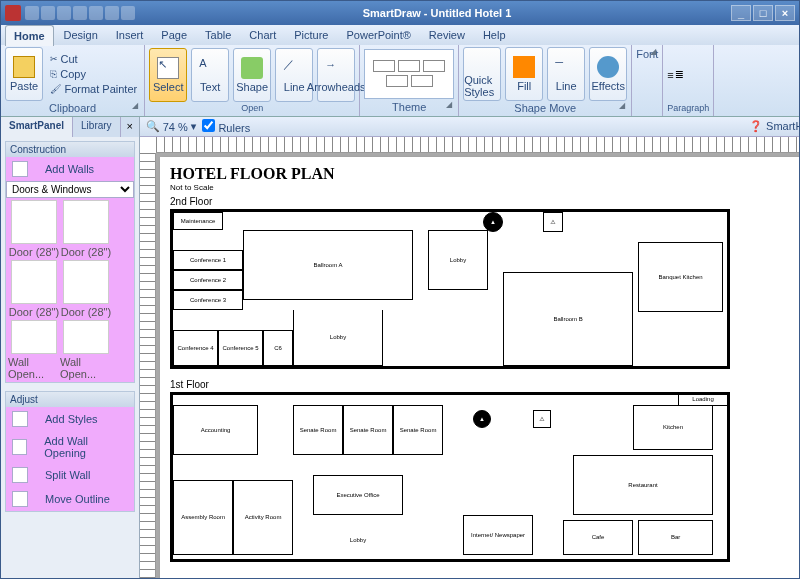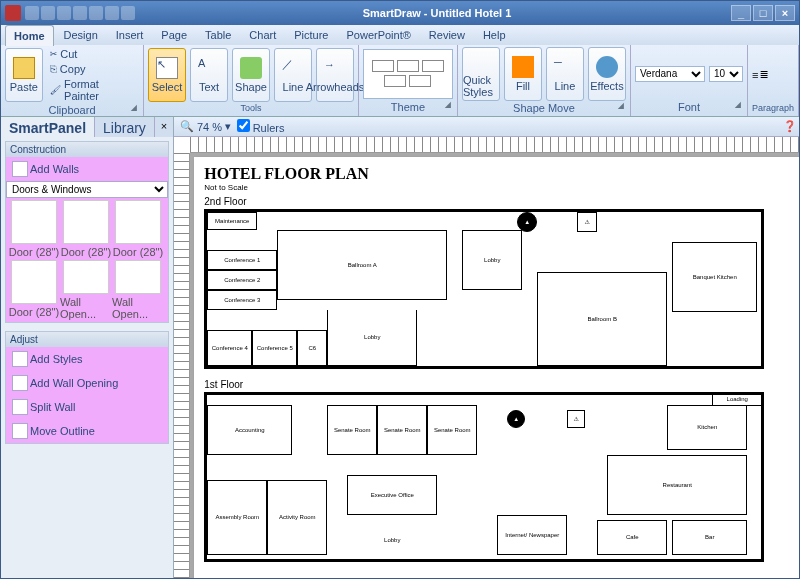--- a/index.html
+++ b/index.html
@@ -28,26 +28,26 @@
 .ribbon .smbtns { display: flex; flex-direction: column; gap: 1px; }
 .ribbon .smbtn { display: flex; align-items: center; gap: 3px; padding: 1px 3px; font-size: 9px; color: #2a4a7a; cursor: pointer; }
 .ribbon .theme { width: 90px; height: 50px; background: #fff; border: 1px solid #a0b8d8; display: flex; flex-wrap: wrap; align-content: center; justify-content: center; gap: 3px; padding: 4px; }
 .ribbon .theme span { width: 22px; height: 12px; background: #fff; border: 1px solid #888; }
 .ribbon .fontbox { display: flex; gap: 2px; align-items: center; }
 .ribbon select, .ribbon input { font-size: 10px; border: 1px solid #a0b8d8; background: #fff; height: 16px; }
 
 .workarea { display: flex; height: 462px; }
 .leftpanel { width: 175px; background: #e8eef6; border-right: 1px solid #9ab; display: flex; flex-direction: column; }
 .leftpanel .tabs { height: 20px; display: flex; background: #d0deef; }
-.leftpanel .tabs .tab { padding: 3px 8px; font-size: 14px; color: #2a4a7a; cursor: pointer; border-right: 1px solid #aac; }
+.leftpanel .tabs .tab { padding: 3px 8px; font-size: 10px; color: #2a4a7a; cursor: pointer; border-right: 1px solid #aac; }
 .leftpanel .tabs .tab.active { background: #e8eef6; font-weight: bold; }
 .leftpanel .tabs .close { margin-left: auto; padding: 3px 6px; cursor: pointer; }
 .leftpanel .section { border: 1px solid #b8c8dc; margin: 4px; background: #f0abfc; }
 .leftpanel .section .hdr { background: linear-gradient(#e0e8f2, #c8d6e8); padding: 2px 4px; font-size: 10px; color: #2a4a7a; }
-.leftpanel .section .item { display: flex; align-items: center; gap: 2px; padding: 4px 6px; font-size: 10px; color: #2a4a7a; cursor: pointer; }
+.leftpanel .section .item { display: flex; align-items: center; gap: 17px; padding: 4px 6px; font-size: 10px; color: #2a4a7a; cursor: pointer; }
 .leftpanel .section .item .ic { width: 16px; height: 16px; border: 1px solid #aac; background: #fff; }
 .leftpanel .combo { width: 100%; margin: 0; font-size: 10px; border: 1px solid #aac; background: #fff; padding: 1px; }
 .leftpanel .shapes { display: flex; flex-wrap: wrap; padding: 2px; }
 .leftpanel .shape { width: 52px; height: 60px; display: flex; flex-direction: column; align-items: center; font-size: 8px; color: #555; cursor: pointer; }
 .leftpanel .shape .prev { width: 46px; height: 44px; background: #fff; border: 1px solid #ccc; margin-bottom: 2px; }
 
 .canvas-area { flex: 1; display: flex; flex-direction: column; background: #fff; }
 .canvas-tb { height: 20px; background: linear-gradient(#e8f0fc, #d0deef); border-bottom: 1px solid #aac; display: flex; align-items: center; padding: 0 6px; gap: 6px; font-size: 10px; color: #2a4a7a; }
 .canvas-tb .zoom { display: flex; align-items: center; gap: 3px; }
 .canvas-tb .help { margin-left: auto; cursor: pointer; }
@@ -130,21 +130,21 @@
         </div>
       <div class="bigbtn">
           <div class="ic">／</div>
           <span>Line</span>
         </div>
       <div class="bigbtn">
           <div class="ic">→</div>
           <span>Arrowheads</span>
         </div>
     </div>
-    <div class="label">Tools</div>
+    <div class="label">Open</div>
   </div>
   <div class="group">
     <div class="body">
         <div class="theme">
           <span></span>
           <span></span>
           <span></span>
           <span></span>
           <span></span>
         </div>
@@ -166,24 +166,20 @@
           <span>Line</span>
         </div>
       <div class="bigbtn">
           <div class="ic" style="background:#59c;border-radius:50%"></div>
           <span>Effects</span>
         </div>
     </div>
     <div class="label"><span>Shape Move</span><span class="dl">◢</span></div>
   </div>
   <div class="group">
-    <div class="body fontbox">
-      <select style="width:70px"><option>Verdana</option></select>
-      <select style="width:34px"><option>10</option></select>
-    </div>
     <div class="label"><span>Font</span><span class="dl">◢</span></div>
   </div>
   <div class="group">
     <div class="body" style="gap:1px">
       <span>≡</span>
       <span>≣</span>
     </div>
     <div class="label">Paragraph</div>
   </div>
 </div>

